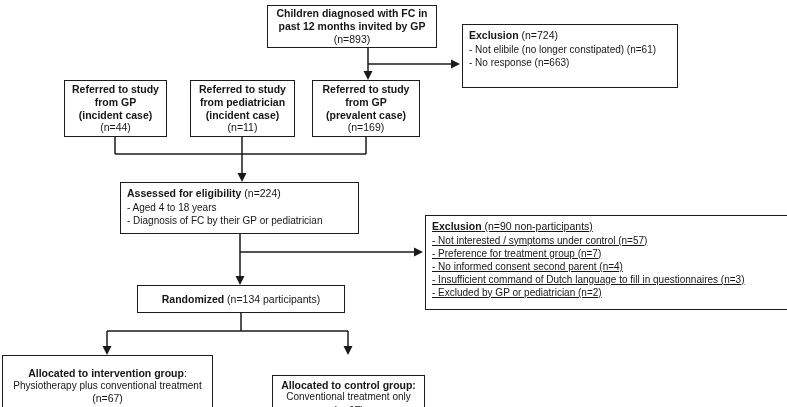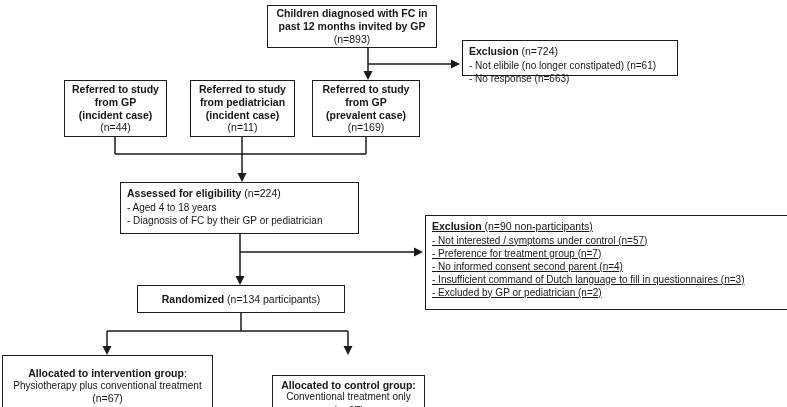--- a/index.html
+++ b/index.html
@@ -38,21 +38,21 @@
     font-size: 10px;
   }
   .bd { font-weight: bold; }
   .nowrap { white-space: nowrap; }
   .title-line { font-size: 10.5px; white-space: nowrap; }
   .item { white-space: nowrap; }
   .fs10 { font-size: 10px; }
 
   
   #box-invited      { left: 267px; top: 5px;   width: 170px; height: 43px; }
-  #box-exclusion1   { left: 462px; top: 40px;  width: 216px; height: 36px; }
+  #box-exclusion1   { left: 462px; top: 24px;  width: 216px; height: 64px; }
   #box-ref-gp-inc   { left: 64px;  top: 80px;  width: 103px; height: 57px; }
   #box-ref-ped      { left: 190px; top: 80px;  width: 105px; height: 57px; }
   #box-ref-gp-prev  { left: 312px; top: 80px;  width: 108px; height: 57px; }
   #box-assessed     { left: 120px; top: 182px; width: 239px; height: 52px; }
   #box-exclusion2   { left: 425px; top: 215px; width: 370px; height: 95px; text-decoration: underline; }
   #box-randomized   { left: 137px; top: 285px; width: 208px; height: 28px; }
   #box-intervention { left: 2px;   top: 355px; width: 211px; height: 62px; }
   #box-control      { left: 272px; top: 355px; width: 153px; height: 45px; margin-top: 20px; }
 </style>
 </head>

